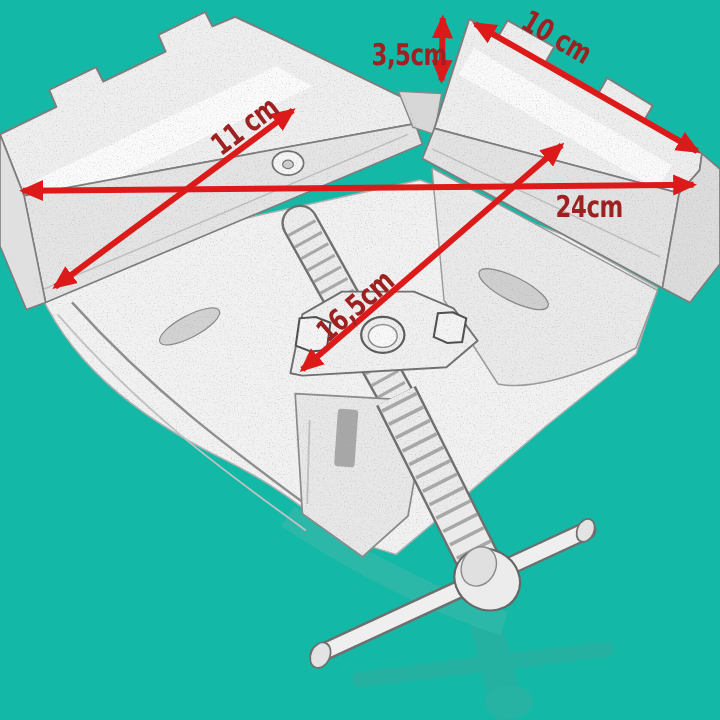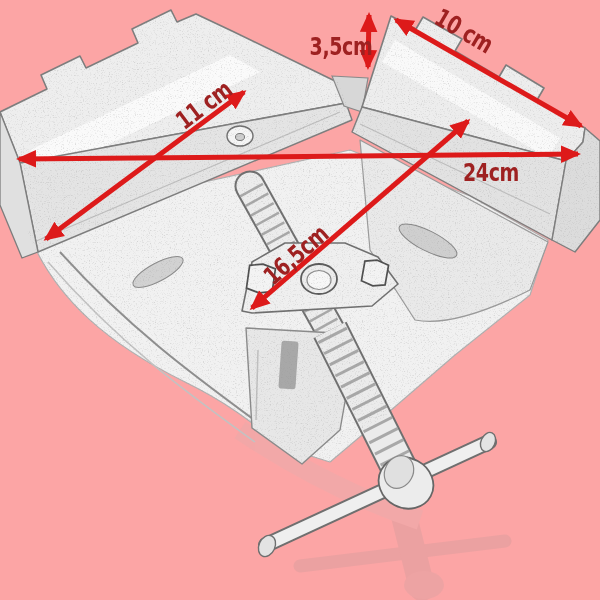--- a/index.html
+++ b/index.html
@@ -1,17 +1,17 @@
 <!DOCTYPE html>
 <html style="--arrow: #dd1a1a; --label: #9e2121;"><head>
 <meta charset="utf-8">
 <style>
   html,body{margin:0;padding:0;background:#fff;}
   .stage{
-    position:relative;width:600px;height:600px;background:#fca5a5;overflow:hidden;
+    position:relative;width:600px;height:600px;background:#14b8a6;overflow:hidden;
     font-family:"DejaVu Sans","Liberation Sans",sans-serif;
   }
   .stage svg{position:absolute;left:0;top:0;}
   .dim-label{
     position:absolute;font-weight:700;font-size:25px;line-height:1;
     color:var(--label,#9e2121);white-space:nowrap;transform-origin:center;
     letter-spacing:-0.5px;
   }
   #lab-35 {left:341px;top:46px; transform:translate(-50%,-50%) scaleX(.76);}
   #lab-10 {left:464px;top:31px; transform:translate(-50%,-50%) rotate(30deg) scaleX(.76);}

